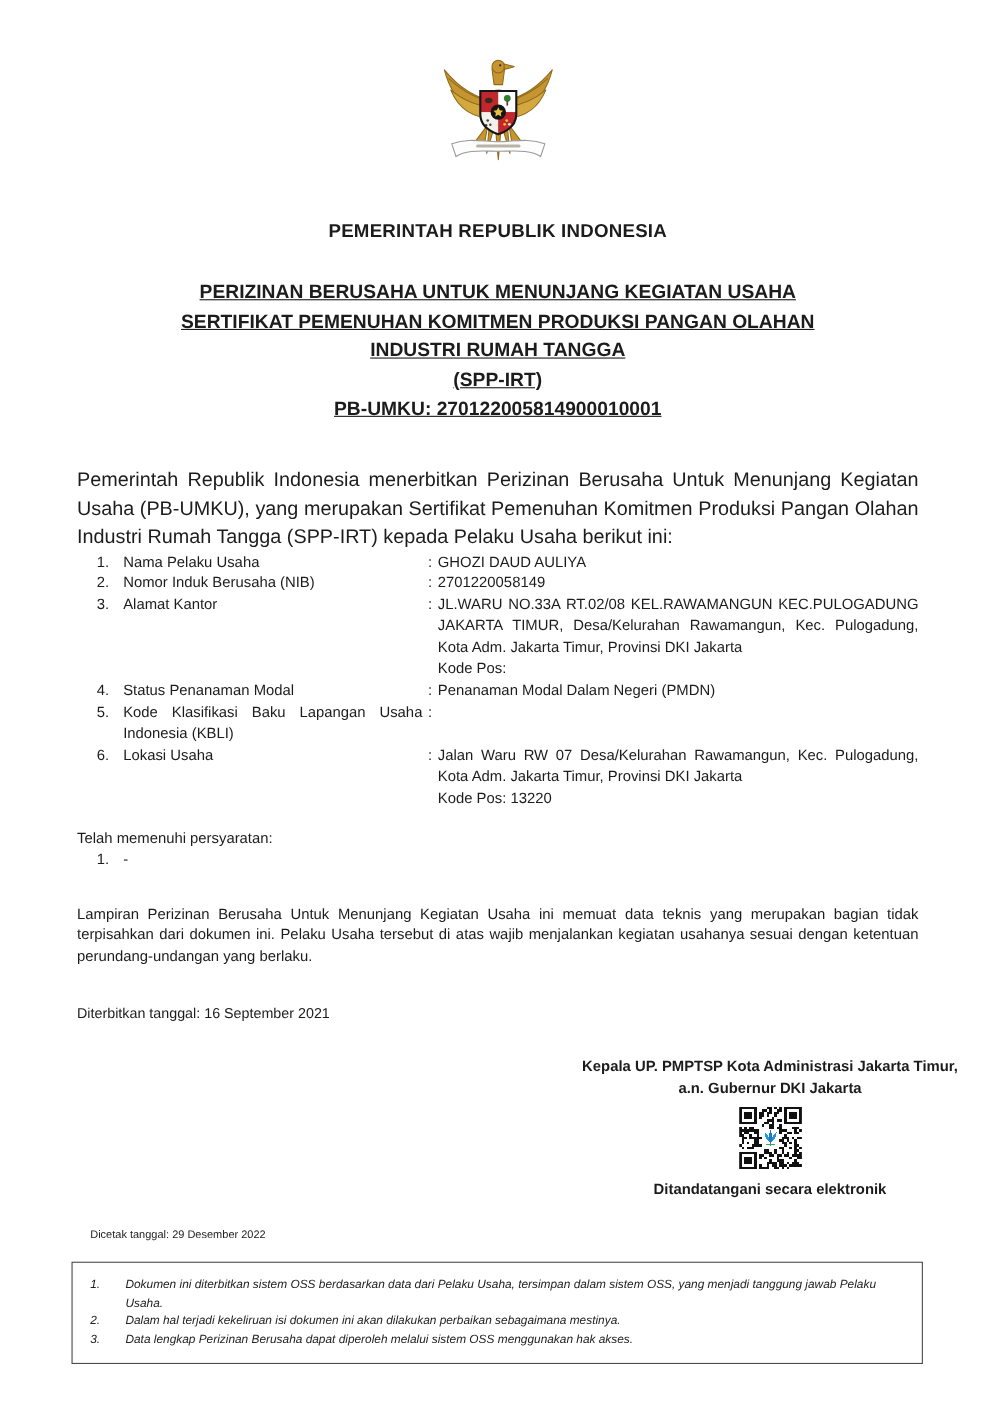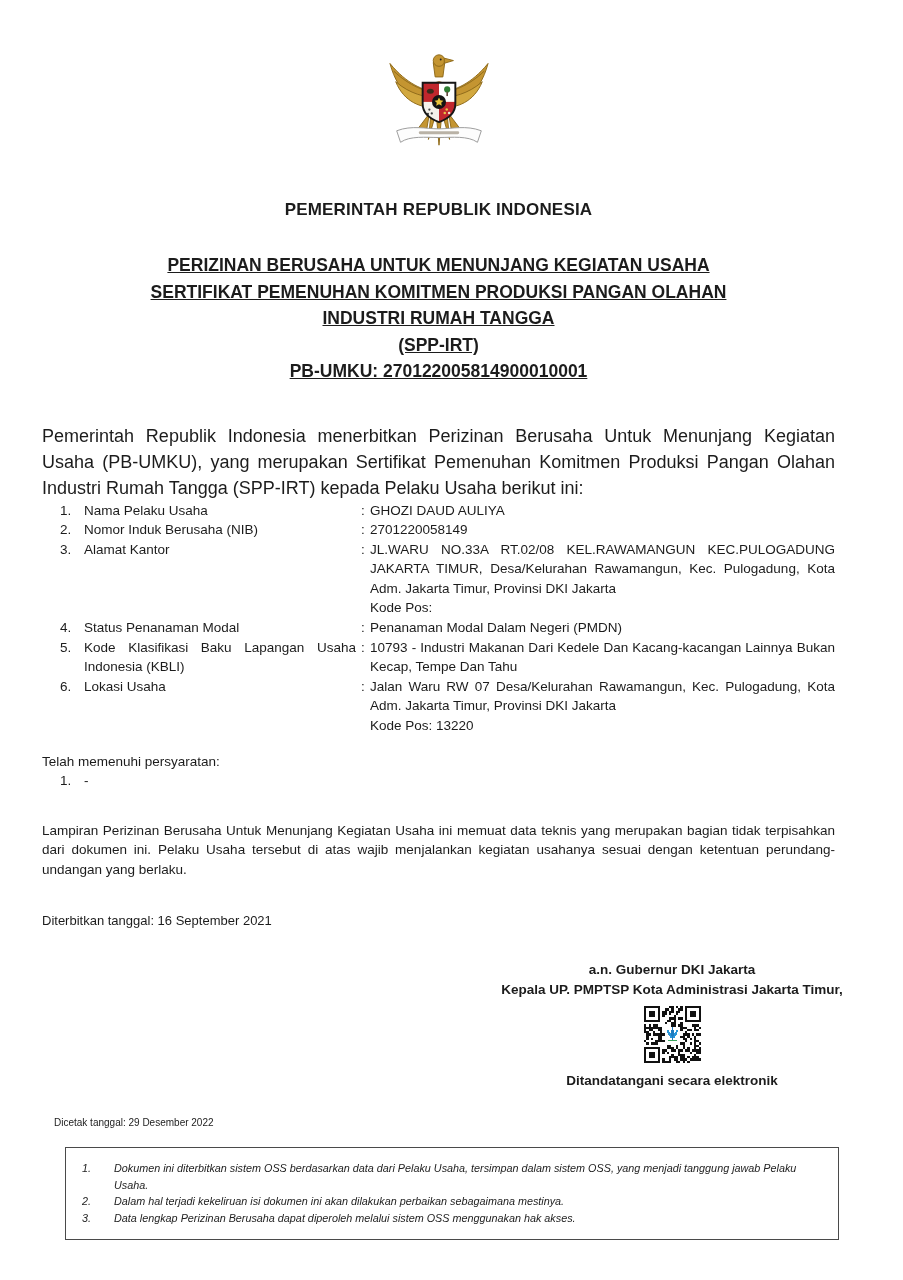--- a/index.html
+++ b/index.html
@@ -1,21 +1,21 @@
 <!DOCTYPE html>
 <html><head>
 <meta charset="utf-8">
 <style>
   html,body{margin:0;padding:0;background:#e8e8e8;}
   .page{
     width:903px;height:1280px;background:#ffffff;position:relative;
     margin:0 auto;font-family:"Liberation Sans",sans-serif;color:#1c1c1c;
     overflow:hidden;
   }
-  .content{padding:0 68px 0 42px;}
+  .content{padding:0 68px 0 70px;}
   .emblem-wrap{text-align:center;padding-top:50px;height:104px;}
   .gov-title{
     text-align:center;font-size:17px;font-weight:bold;margin-top:46px;
     letter-spacing:.2px;
   }
   .doc-title{
     text-align:center;font-size:17.5px;font-weight:bold;line-height:26.5px;
     margin-top:32px;
     text-decoration:underline;
   }
@@ -141,21 +141,20 @@
       <div class="biz-row">
         <span class="biz-num">4.</span>
         <span class="biz-label">Status Penanaman Modal</span>
         <span class="biz-colon">:</span>
         <span class="biz-value">Penanaman Modal Dalam Negeri (PMDN)</span>
       </div>
       <div class="biz-row">
         <span class="biz-num">5.</span>
         <span class="biz-label">Kode Klasifikasi Baku Lapangan Usaha Indonesia (KBLI)</span>
         <span class="biz-colon">:</span>
-        <span class="biz-value">10793 - Industri Makanan Dari Kedele Dan Kacang-kacangan Lainnya Bukan Kecap, Tempe Dan Tahu</span>
       </div>
       <div class="biz-row">
         <span class="biz-num">6.</span>
         <span class="biz-label">Lokasi Usaha</span>
         <span class="biz-colon">:</span>
         <span class="biz-value">Jalan Waru RW 07 Desa/Kelurahan Rawamangun, Kec. Pulogadung, Kota Adm. Jakarta Timur, Provinsi DKI Jakarta
 Kode Pos: 13220</span>
       </div>
     </div>
 
@@ -165,22 +164,22 @@
         <span class="req-num">1.</span>
         <span>-</span>
       </div>
     </div>
 
     <div class="closing">Lampiran Perizinan Berusaha Untuk Menunjang Kegiatan Usaha ini memuat data teknis yang merupakan bagian tidak terpisahkan dari dokumen ini. Pelaku Usaha tersebut di atas wajib menjalankan kegiatan usahanya sesuai dengan ketentuan perundang-undangan yang berlaku.</div>
 
     <div class="issued">Diterbitkan tanggal: 16 September 2021</div>
 
     <div class="signature">
+      <div>Kepala UP. PMPTSP Kota Administrasi Jakarta Timur,</div>
       <div>a.n. Gubernur DKI Jakarta</div>
-      <div>Kepala UP. PMPTSP Kota Administrasi Jakarta Timur,</div>
       <div class="qr-wrap">
         <svg width="57" height="57" viewBox="0 0 25 25" shape-rendering="crispEdges">
           <rect x="0" y="0" width="25" height="25" fill="#ffffff"></rect>
 
           <g>
             <rect x="0" y="0" width="7" height="7" fill="#111"></rect>
               <rect x="1" y="1" width="5" height="5" fill="#fff"></rect>
               <rect x="2" y="2" width="3" height="3" fill="#111"></rect>
             <rect x="18" y="0" width="7" height="7" fill="#111"></rect>
               <rect x="19" y="1" width="5" height="5" fill="#fff"></rect>

